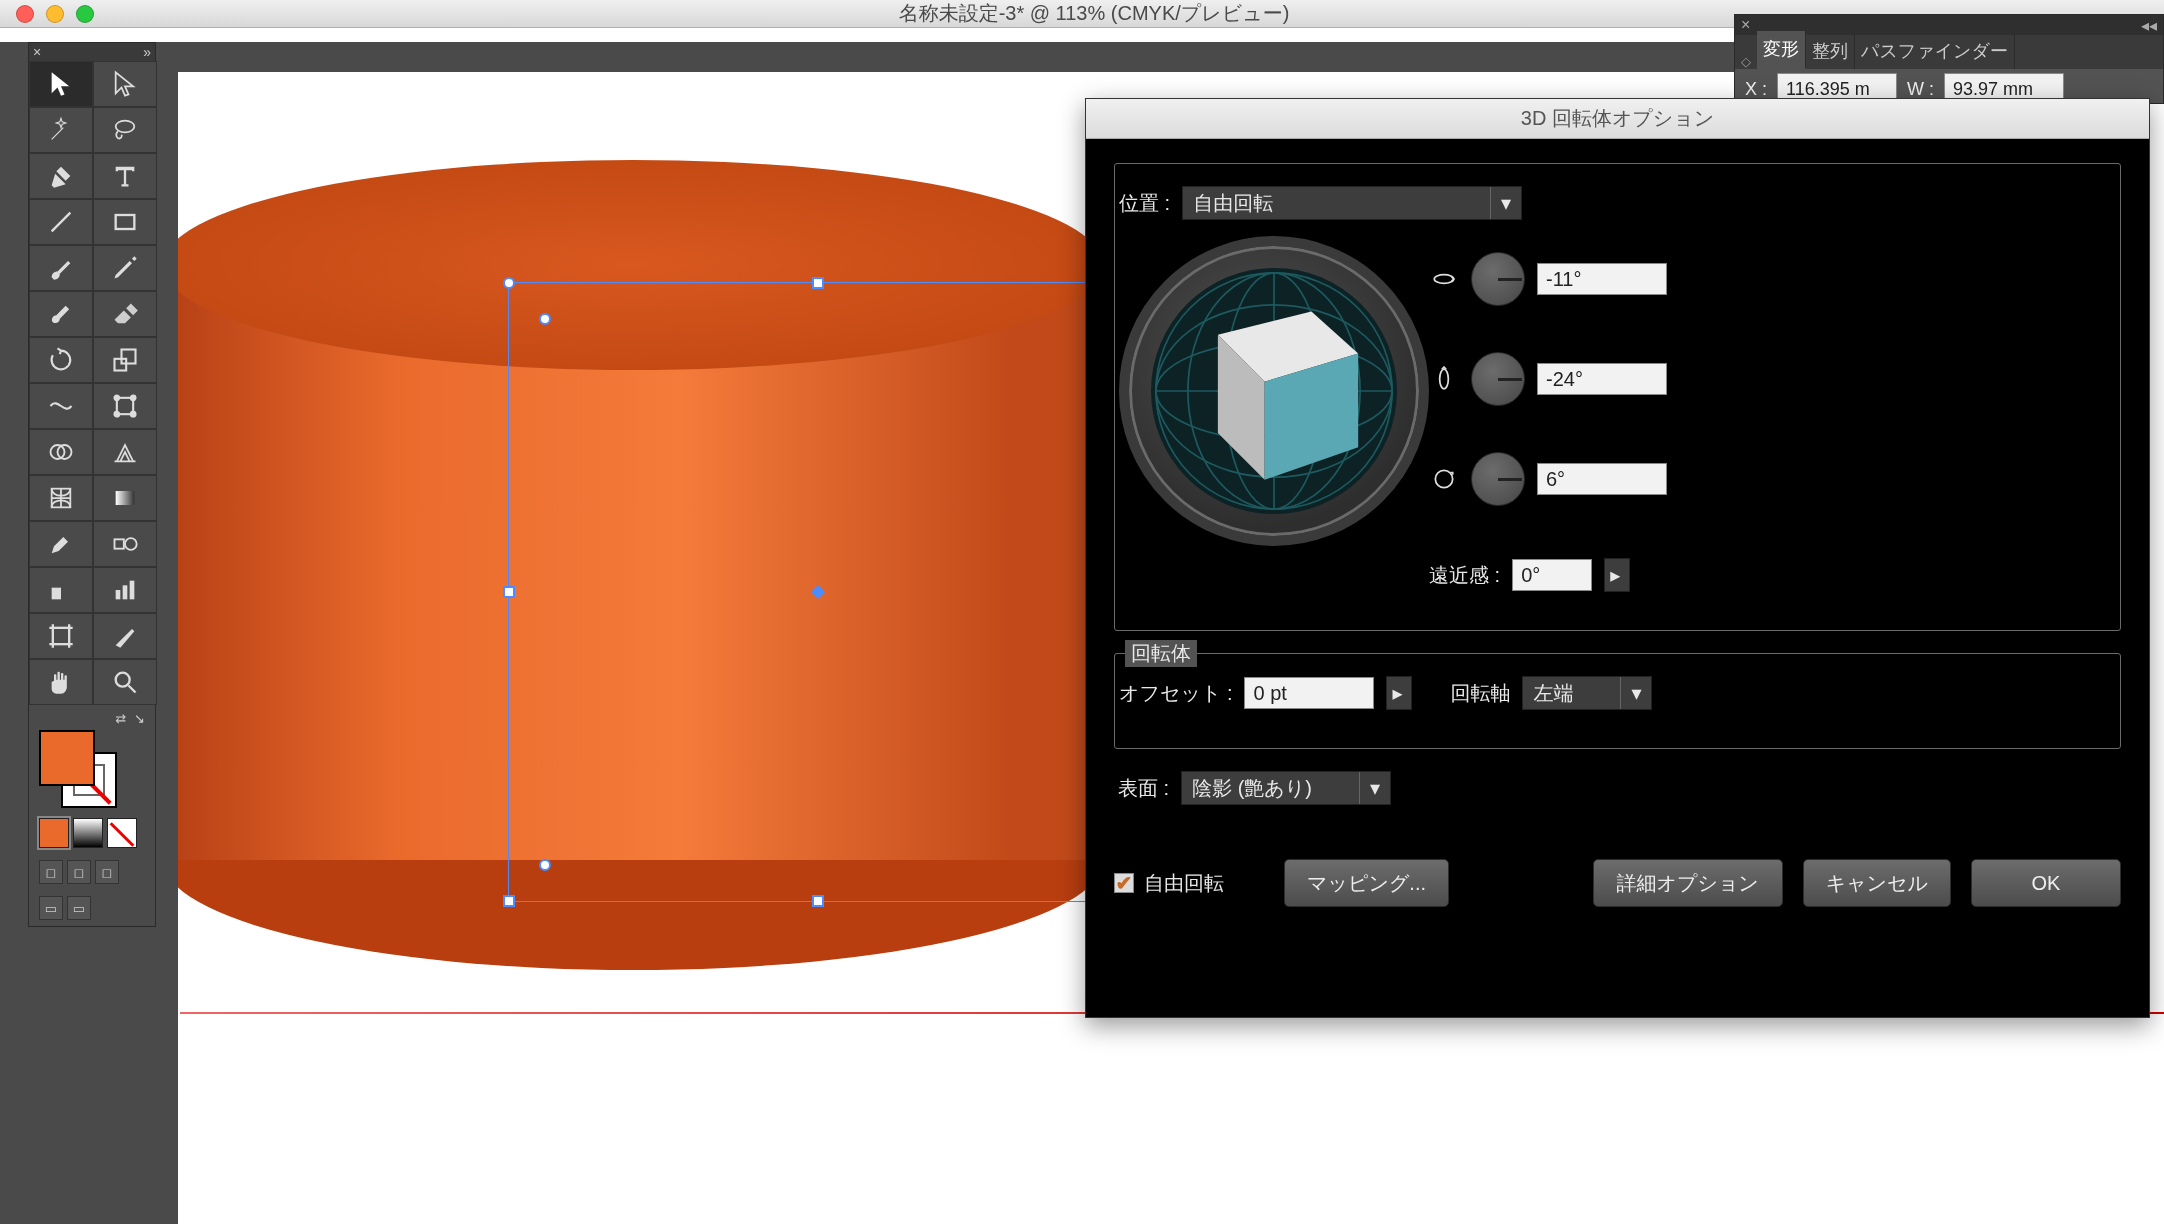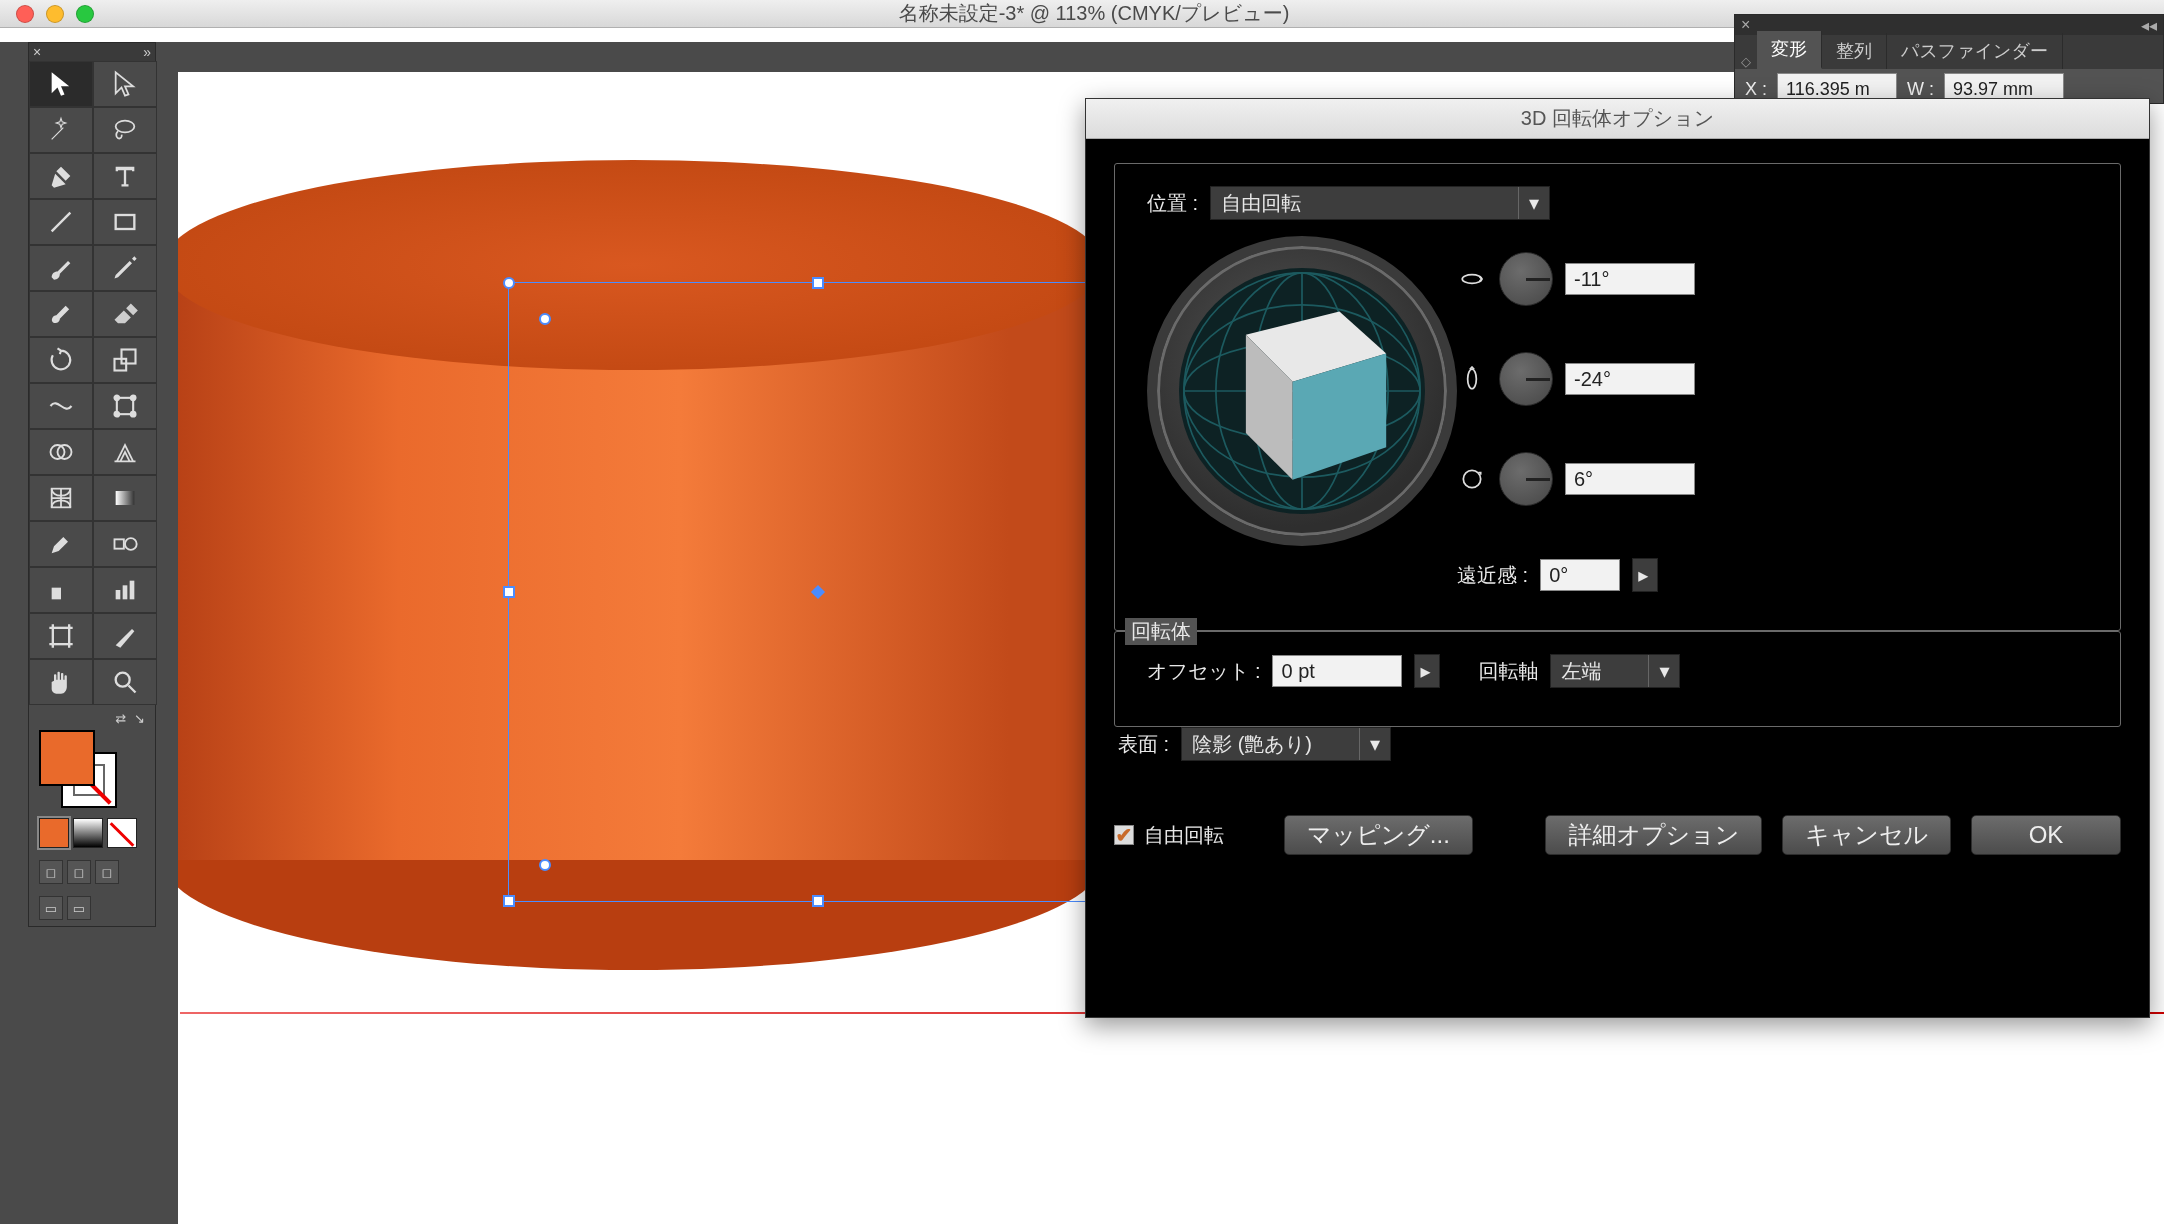--- a/index.html
+++ b/index.html
@@ -82,21 +82,21 @@
   .centerpt{position:absolute;top:calc(50% - 5px);left:calc(50% - 5px);width:10px;height:10px;background:#4b8cff;transform:rotate(45deg);}
 
   
   .dialog{
     position:absolute;top:98px;left:1085px;width:1065px;height:920px;
     background:#000000;border:1px solid #333;box-shadow:0 8px 24px rgba(0,0,0,.4);
   }
   .dlg-title{height:40px;background:linear-gradient(#f0f0f0,#dcdcdc);border-bottom:1px solid #aaa;
     display:flex;align-items:center;justify-content:center;color:#555;font-size:20px;}
   .dlg-body{padding:24px 28px;color:#e8e8e8;font-size:20px;}
-  .fieldset{border:1px solid #6a6a6a;border-radius:3px;padding:22px 32px;position:relative;}
+  .fieldset{border:1px solid #6a6a6a;border-radius:3px;padding:22px 4px;position:relative;margin-bottom:22px;}
   .fieldset .legend{position:absolute;top:-14px;left:10px;background:#535353;padding:0 6px;color:#e8e8e8;font-size:20px;}
   .row{display:flex;align-items:center;gap:12px;margin-bottom:16px;}
   .label{color:#e8e8e8;}
   .select{display:inline-flex;align-items:center;height:34px;background:#3d3d3d;border:1px solid #222;color:#e8e8e8;padding:0 10px;min-width:110px;}
   .select .arrow{margin-left:auto;padding-left:10px;border-left:1px solid #666;height:100%;display:flex;align-items:center;}
   .input{height:32px;background:#f2f2f2;border:1px solid #888;color:#222;padding:0 8px;display:inline-flex;align-items:center;min-width:110px;}
   .dial{width:54px;height:54px;border-radius:50%;background:radial-gradient(circle at 40% 35%,#6c6c6c,#464646);border:1px solid #2a2a2a;position:relative;}
   .dial::after{content:"";position:absolute;width:24px;height:3px;background:#222;left:26px;top:25px;transform-origin:left center;}
   .rot-icon{width:30px;height:30px;display:flex;align-items:center;justify-content:center;color:#ddd;}
   .track{position:relative;width:310px;height:310px;border-radius:50%;
@@ -104,31 +104,31 @@
     border:10px solid #3a3a3a;box-shadow:inset 0 0 0 3px #6a6a6a;}
   .track .grid{position:absolute;inset:22px;border-radius:50%;background:#0d2224;overflow:hidden;}
   .track .cube{position:absolute;inset:0;}
   .steppers{display:flex;gap:6px;}
   .stepper{width:34px;height:34px;border-radius:50%;background:radial-gradient(#6a6a6a,#3d3d3d);border:1px solid #2a2a2a;}
   .stepper.on{box-shadow:inset 0 0 0 2px #999;}
 
   .dlg-footer{display:flex;align-items:center;gap:20px;padding:14px 28px 24px 28px;}
   .chk{display:inline-flex;align-items:center;gap:10px;color:#e8e8e8;font-size:20px;}
   .chk .box{width:20px;height:20px;background:#ddd;border:1px solid #888;display:flex;align-items:center;justify-content:center;color:#c86a2a;font-weight:bold;}
-  .btn{height:40px;padding:0 22px;background:linear-gradient(#6c6c6c,#4c4c4c);border:1px solid #2d2d2d;color:#eee;border-radius:5px;display:inline-flex;align-items:center;justify-content:center;font-size:24px;min-width:140px;}
+  .btn{height:48px;padding:0 22px;background:linear-gradient(#6c6c6c,#4c4c4c);border:1px solid #2d2d2d;color:#eee;border-radius:5px;display:inline-flex;align-items:center;justify-content:center;font-size:20px;min-width:140px;}
   .spacer{flex:1;}
 
   
   .palette{
     position:absolute;top:14px;right:0;width:430px;height:90px;background:#535353;border:1px solid #2a2a2a;
   }
   .palette .bar{height:20px;background:#2f2f2f;display:flex;align-items:center;gap:6px;padding:0 6px;}
   .palette .bar .x{color:#aaa;font-size:16px;}
   .palette .tabs{display:flex;height:34px;background:#3a3a3a;align-items:flex-end;}
-  .palette .tab{padding:6px 14px;color:#ccc;font-size:18px;border-right:1px solid #2b2b2b;}
+  .palette .tab{padding:6px 6px;color:#ccc;font-size:18px;border-right:1px solid #2b2b2b;}
   .palette .tab.active{background:#535353;color:#fff;border-bottom:2px solid #535353;}
   .palette .vals{display:flex;gap:10px;padding:4px 10px;align-items:center;color:#eee;font-size:18px;}
   .palette .vals .input{min-width:120px;}
 
   .canvas-divider{position:absolute;top:970px;left:180px;right:0;height:2px;background:linear-gradient(to right,#e66,#c00);}
 </style>
 </head>
 <body>
 
 <div class="titlebar">

